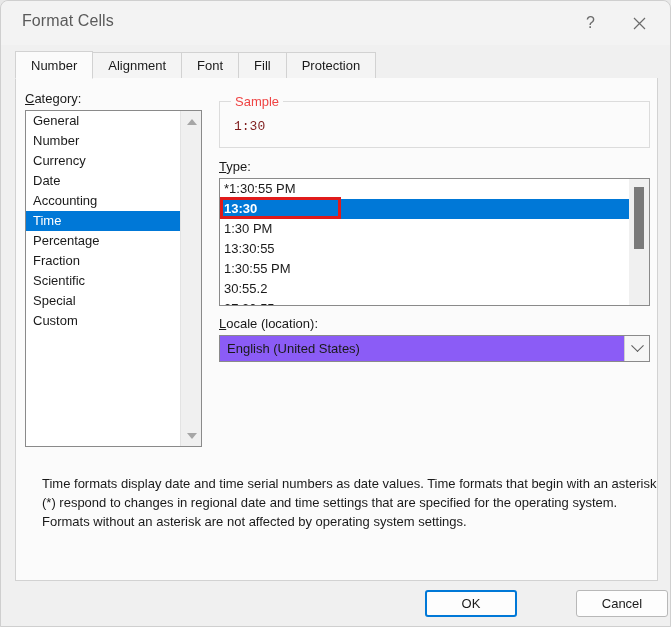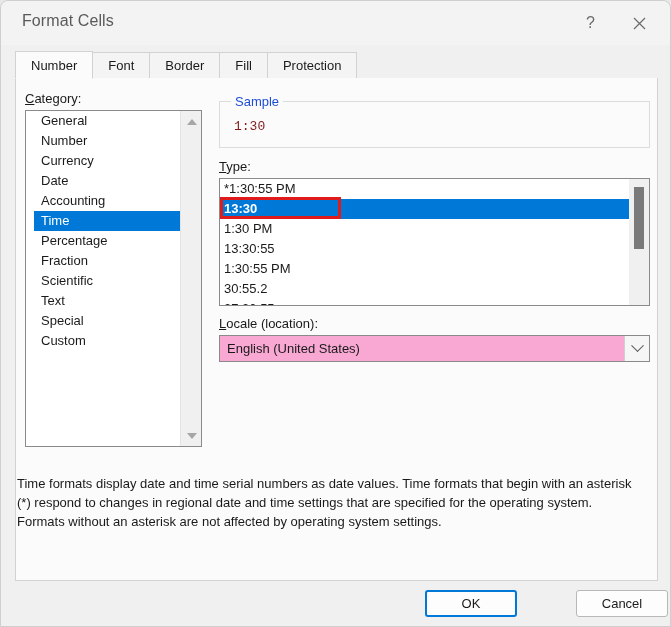--- a/index.html
+++ b/index.html
@@ -133,21 +133,20 @@
   .cat-list {
     left: 9px;
     top: 32px;
     width: 177px;
     height: 337px;
   }
   .cat-items {
     position: absolute;
     left: 0; top: 0;
     width: 154px;
-    margin-left: 8px;
   }
   .li {
     height: 20px;
     line-height: 20px;
     padding-left: 7px;
     font-size: 13px;
     color: #1a1a1a;
     white-space: nowrap;
     cursor: default;
     box-sizing: border-box;
@@ -198,21 +197,21 @@
     border: 1px solid #dcdcdc;
     box-sizing: border-box;
   }
   .group-legend {
     position: absolute;
     left: 11px;
     top: -8px;
     background: #fbfbfb;
     padding: 0 4px;
     font-size: 13px;
-    color: #1d4ed8;
+    color: #ef4444;
   }
   .sample-value {
     position: absolute;
     left: 14px;
     top: 17px;
     font-size: 13px;
     color: #7f1d1d;
     font-family: Liberation Mono, monospace;
   }
 
@@ -263,21 +262,21 @@
   }
 
   
   .locale-label { left: 203px; top: 238px; }
   .combo {
     position: absolute;
     left: 203px;
     top: 257px;
     width: 431px;
     height: 27px;
-    background: #f9a8d4;
+    background: #8b5cf6;
     border: 1px solid #8a8a8a;
     box-sizing: border-box;
     cursor: default;
   }
   .combo-text {
     position: absolute;
     left: 7px;
     top: 5px;
     font-size: 13px;
     color: #1a1a1a;
@@ -299,21 +298,21 @@
   .chev {
     width: 8px; height: 8px;
     border-right: 1.6px solid #5c5c5c;
     border-bottom: 1.6px solid #5c5c5c;
     transform: rotate(45deg) translate(-2px,-2px);
   }
 
   
   .desc {
     position: absolute;
-    left: 1px;
+    left: 26px;
     top: 396px;
     width: 620px;
     font-size: 13px;
     line-height: 19px;
     color: #1a1a1a;
   }
 
   
   .btn {
     position: absolute;
@@ -345,42 +344,41 @@
     </div>
     <div class="tb-btn tb-close">
       <svg width="13" height="13" viewBox="0 0 13 13">
         <path d="M1 1 L12 12 M12 1 L1 12" stroke="#6b6b6b" stroke-width="1.2" fill="none"></path>
       </svg>
     </div>
   </div>
 
   <div class="tabstrip">
     <div class="tab active">Number</div>
+    <div class="tab">Alignment</div>
     <div class="tab">Font</div>
-    <div class="tab">Border</div>
     <div class="tab">Fill</div>
     <div class="tab">Protection</div>
   </div>
 
   <div class="panel">
 
     <div class="lbl cat-label"><u>C</u><span>ategory:</span></div>
 
     <div class="listbox cat-list">
       <div class="cat-items">
         <div class="li">General</div>
         <div class="li">Number</div>
         <div class="li">Currency</div>
         <div class="li">Date</div>
         <div class="li">Accounting</div>
         <div class="li sel">Time</div>
         <div class="li">Percentage</div>
         <div class="li">Fraction</div>
         <div class="li">Scientific</div>
-        <div class="li">Text</div>
         <div class="li">Special</div>
         <div class="li">Custom</div>
       </div>
       <div class="vscroll-arrows">
         <div class="sb-arrow up">
             <span class="tri up"></span>
           </div>
         <div class="sb-arrow down">
             <span class="tri down"></span>
           </div>

